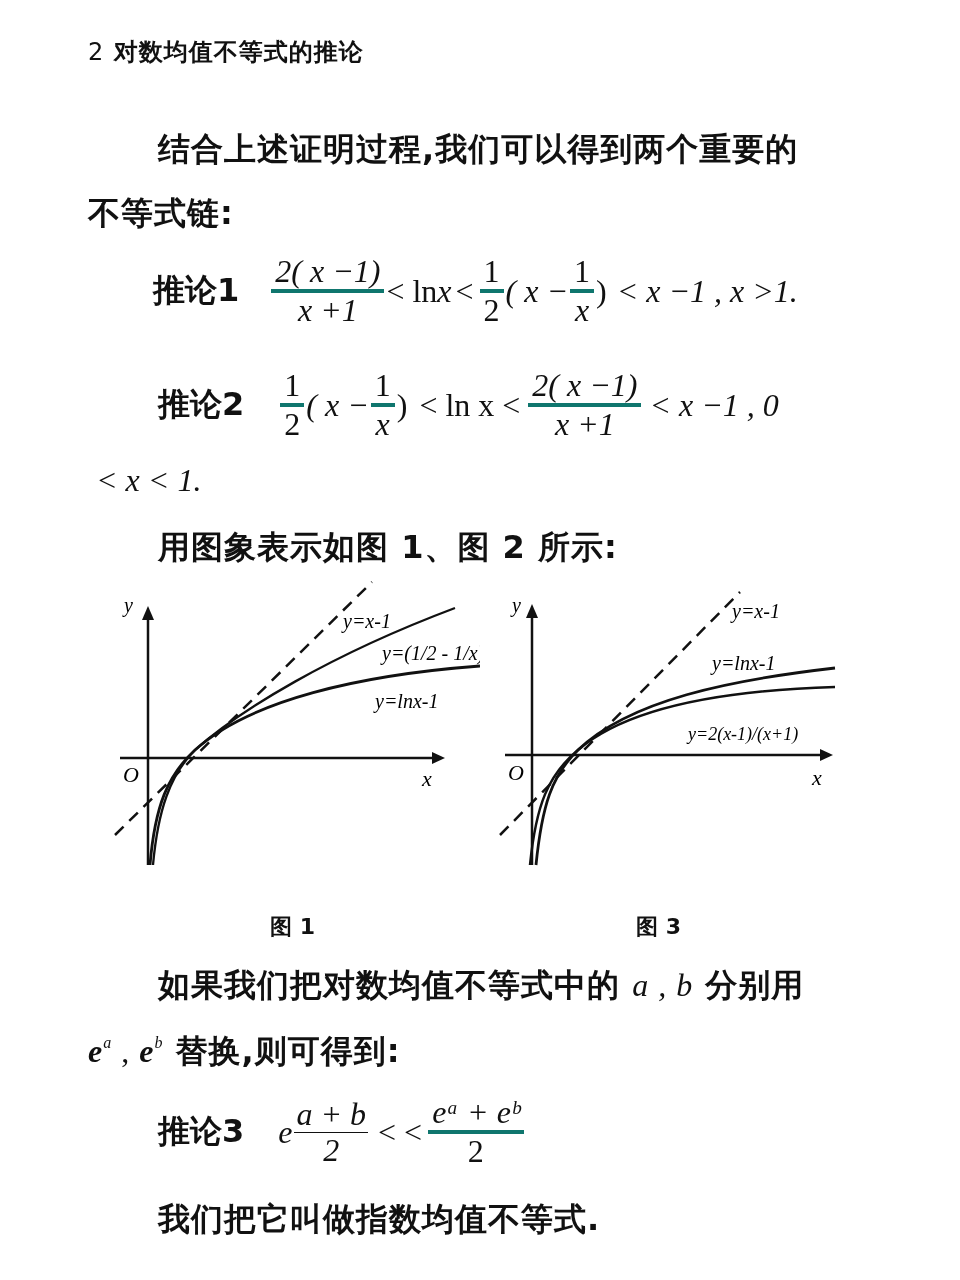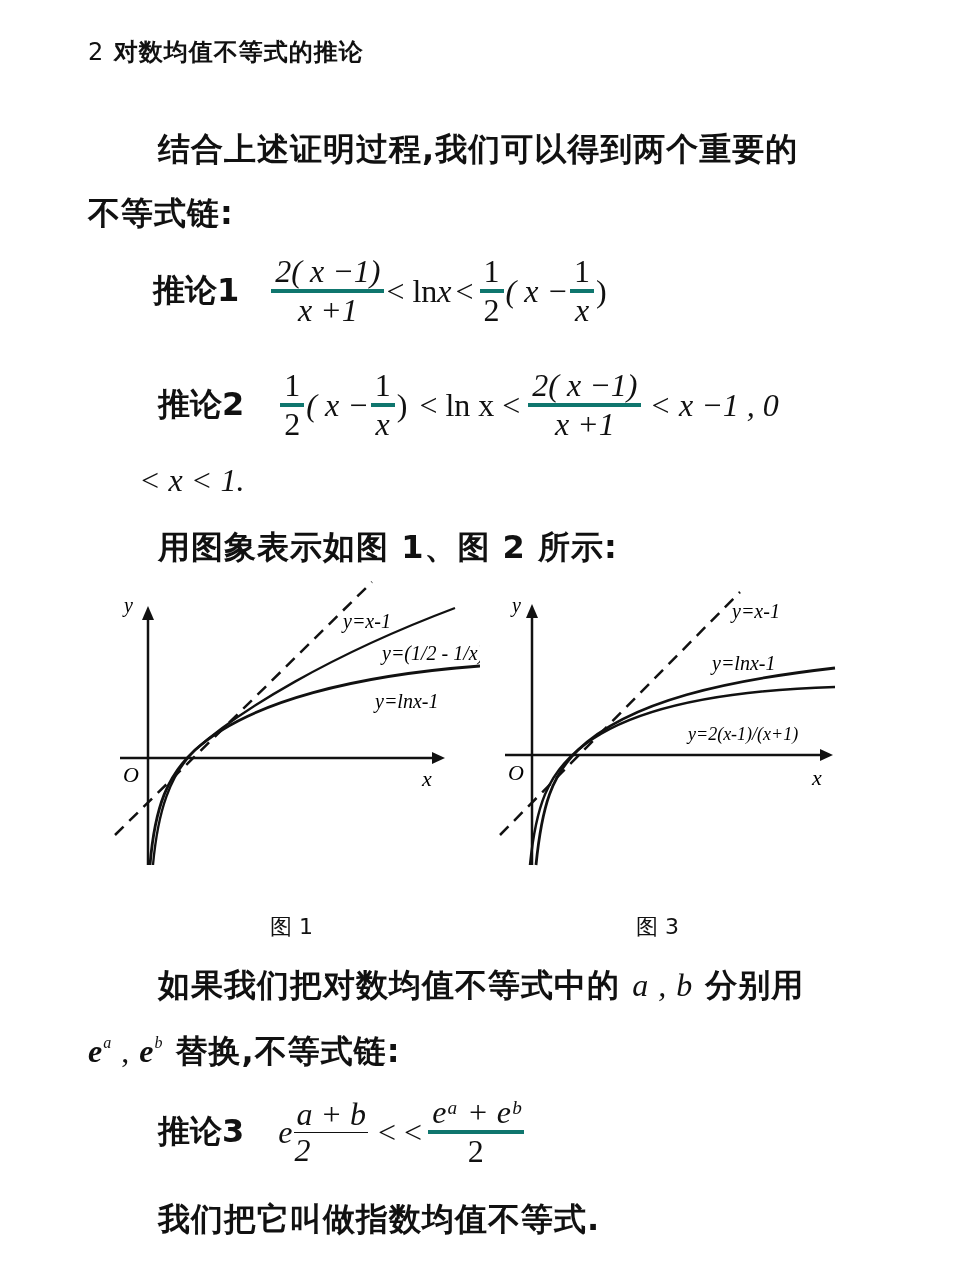--- a/index.html
+++ b/index.html
@@ -8,23 +8,23 @@
   .h2 { left: 88px; top: 36px; font-size: 24px; font-weight: bold; letter-spacing: 1px; }
   .para { font-size: 32px; font-weight: bold; letter-spacing: 1px; white-space: nowrap; text-align: center; }
   .math { font-family: "Liberation Serif", "DejaVu Serif", serif; font-weight: normal; }
   .it { font-style: italic; }
   .frac { display: inline-flex; flex-direction: column; align-items: center; vertical-align: middle; margin: 0 2px; }
   .frac .num { border-bottom: 4px solid #0f766e; padding: 0 4px; line-height: 1.1; }
   .frac .den { padding: 0 4px; line-height: 1.1; }
   .label { font-weight: bold; font-family: "DejaVu Sans", sans-serif; }
   .mline { font-size: 32px; white-space: nowrap; display: flex; align-items: center; }
   .mline .math { font-size: 32px; }
-  .cap { font-size: 22px; font-weight: normal; }
+  .cap { font-size: 22px; font-weight: bold; }
   sup.s { font-size: 16px; vertical-align: 14px; }
-  .tinyfrac { display: inline-flex; flex-direction: column; align-items: flex-start; font-size: 13px; vertical-align: 20px; margin-left: 2px; }
+  .tinyfrac { display: inline-flex; flex-direction: column; align-items: center; font-size: 13px; vertical-align: 20px; margin-left: 2px; }
   .tinyfrac .num { border-bottom: 1.5px solid #111; line-height: 1.1; padding: 0 2px; }
   .tinyfrac .den { line-height: 1.1; }
   svg text { font-family: "Liberation Serif", "DejaVu Serif", serif; }
 </style>
 </head>
 <body>
 
 <div class="abs h2">
   <span style="font-weight:normal;">2</span>
   <span>对数均值不等式的推论</span>
@@ -45,20 +45,21 @@
   <span class="math frac">
     <span class="num">1</span>
     <span class="den">2</span>
   </span>
   <span class="math it">( x −</span>
   <span class="math frac">
     <span class="num">1</span>
     <span class="den it">x</span>
   </span>
   <span class="math">)</span>
+  <span class="math it" style="margin-left:10px;"> &lt; x −1 , x &gt;1.</span>
 </div>
 
 <div class="abs mline" style="left:158px; top:368px;">
   <span class="label" style="margin-right:34px;">推论2</span>
   <span class="math frac">
     <span class="num">1</span>
     <span class="den">2</span>
   </span>
   <span class="math it">( x −</span>
   <span class="math frac">
@@ -66,21 +67,21 @@
     <span class="den it">x</span>
   </span>
   <span class="math">)</span>
   <span class="math" style="margin:0 6px 0 12px;"> &lt; ln x &lt;</span>
   <span class="math frac">
     <span class="num it">2( x −1)</span>
     <span class="den it">x +1</span>
   </span>
   <span class="math it" style="margin-left:6px;">&lt; x −1 , 0</span>
 </div>
-<div class="abs math it" style="left:96px; top:462px; font-size:32px;margin-left:43px;">&lt; x &lt; 1.</div>
+<div class="abs math it" style="left:96px; top:462px; font-size:32px;">&lt; x &lt; 1.</div>
 
 <div class="abs para" style="left:158px; top:526px;">用图象表示如图 1、图 2 所示:</div>
 
 <svg class="abs" style="left:100px; top:580px;" width="380" height="300" viewBox="0 0 380 300">
 
   <line x1="20" y1="178" x2="340" y2="178" stroke="#111" stroke-width="2.5"></line>
   <polygon points="345,178 332,172 332,184" fill="#111"></polygon>
   <line x1="48" y1="285" x2="48" y2="32" stroke="#111" stroke-width="2.5"></line>
   <polygon points="48,26 42,40 54,40" fill="#111"></polygon>
 
@@ -115,21 +116,21 @@
   <text x="198" y="160" font-size="18" font-style="italic">y=2(x-1)/(x+1)</text>
 </svg>
 
 <div class="abs cap" style="left:270px; top:912px;">图 1</div>
 <div class="abs cap" style="left:636px; top:912px;">图 3</div>
 
 <div class="abs para" style="left:158px; top:964px;">
   <span>如果我们把对数均值不等式中的 </span><span class="math it" style="font-weight:normal;">a , b</span><span> 分别用</span>
 </div>
 <div class="abs para" style="left:88px; top:1030px;">
-  <span class="math it" style="font-weight:bold;">e</span><sup class="math it s">a</sup><span class="math"> , </span><span class="math it" style="font-weight:bold;">e</span><sup class="math it s">b</sup><span> 替换,不等式链:</span>
+  <span class="math it" style="font-weight:bold;">e</span><sup class="math it s">a</sup><span class="math"> , </span><span class="math it" style="font-weight:bold;">e</span><sup class="math it s">b</sup><span> 替换,则可得到:</span>
 </div>
 
 <div class="abs mline" style="left:158px; top:1095px;">
   <span class="label" style="margin-right:34px;">推论3</span>
   <span class="math it">e</span>
   <span class="math it tinyfrac">
     <span class="num">a + b</span>
     <span class="den">2</span>
   </span>
   <span class="math" style="margin:0 4px 0 10px;">&lt;</span>

